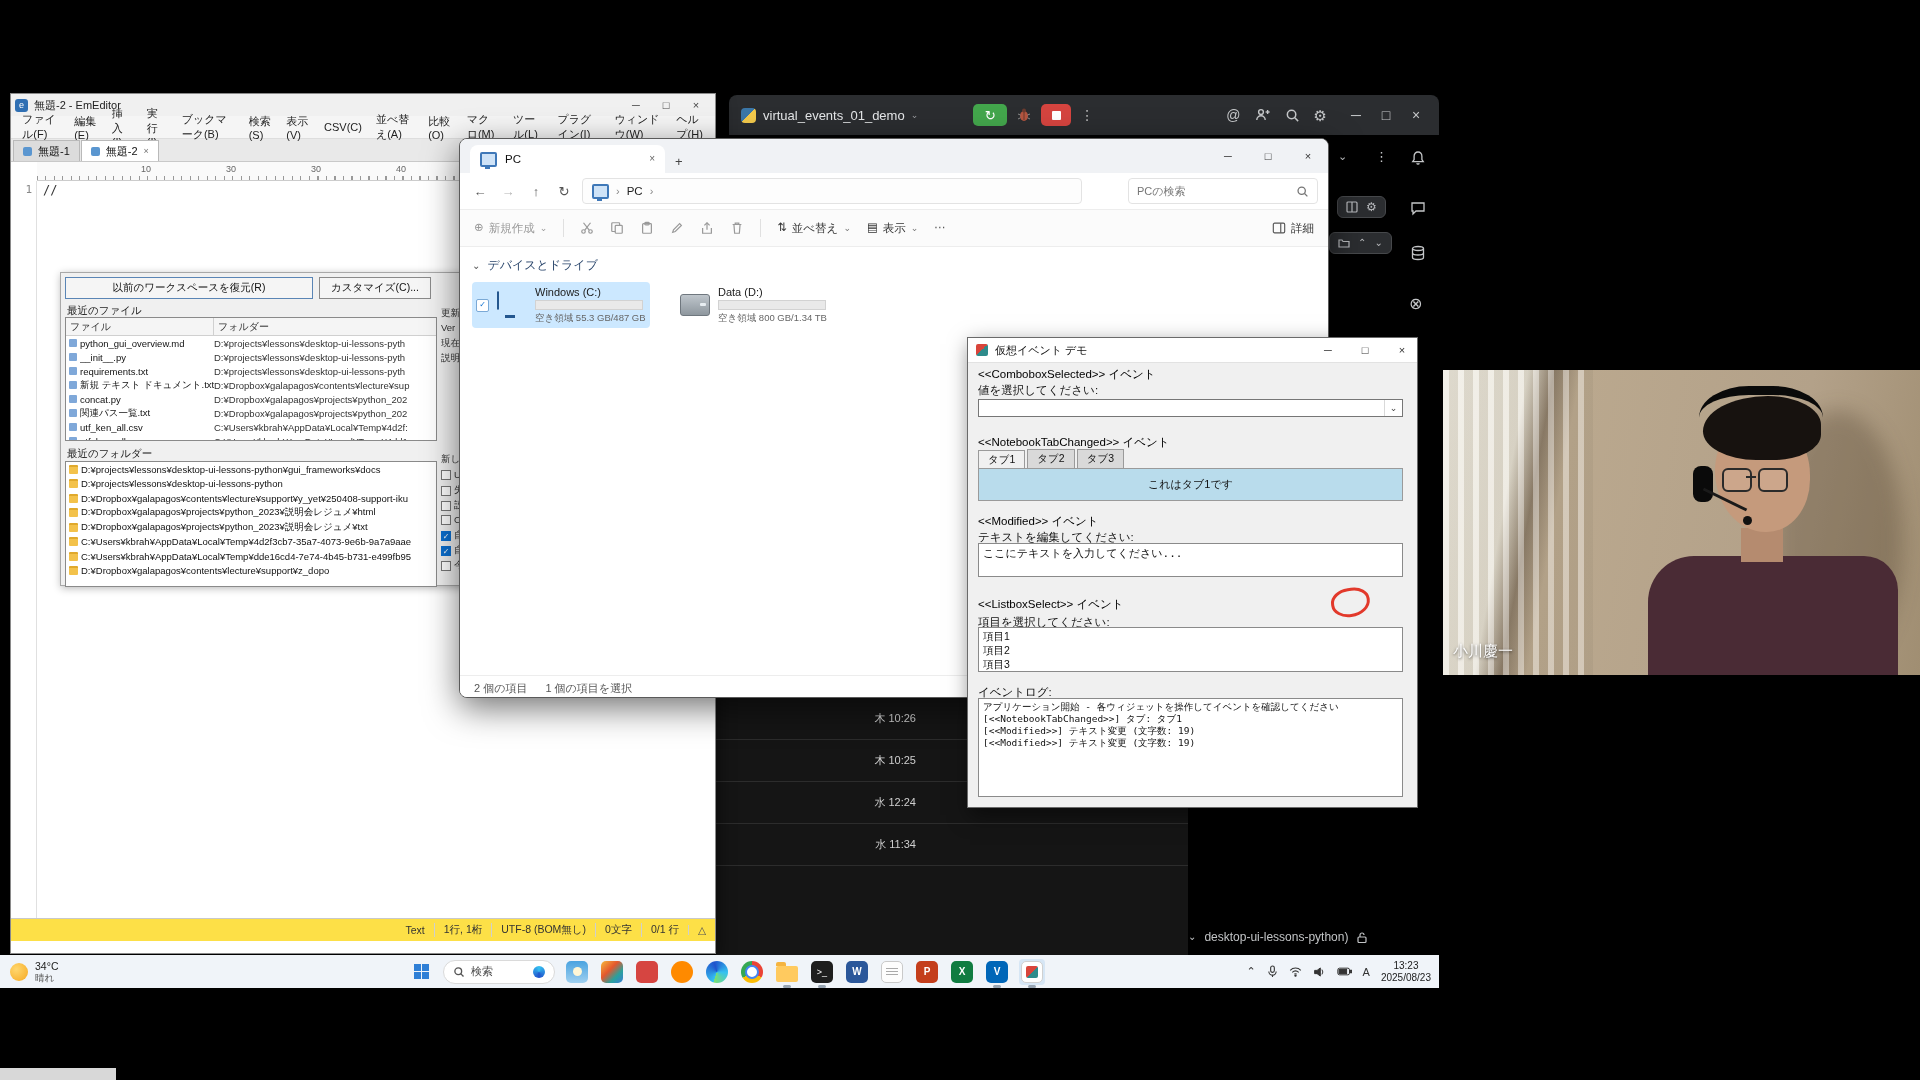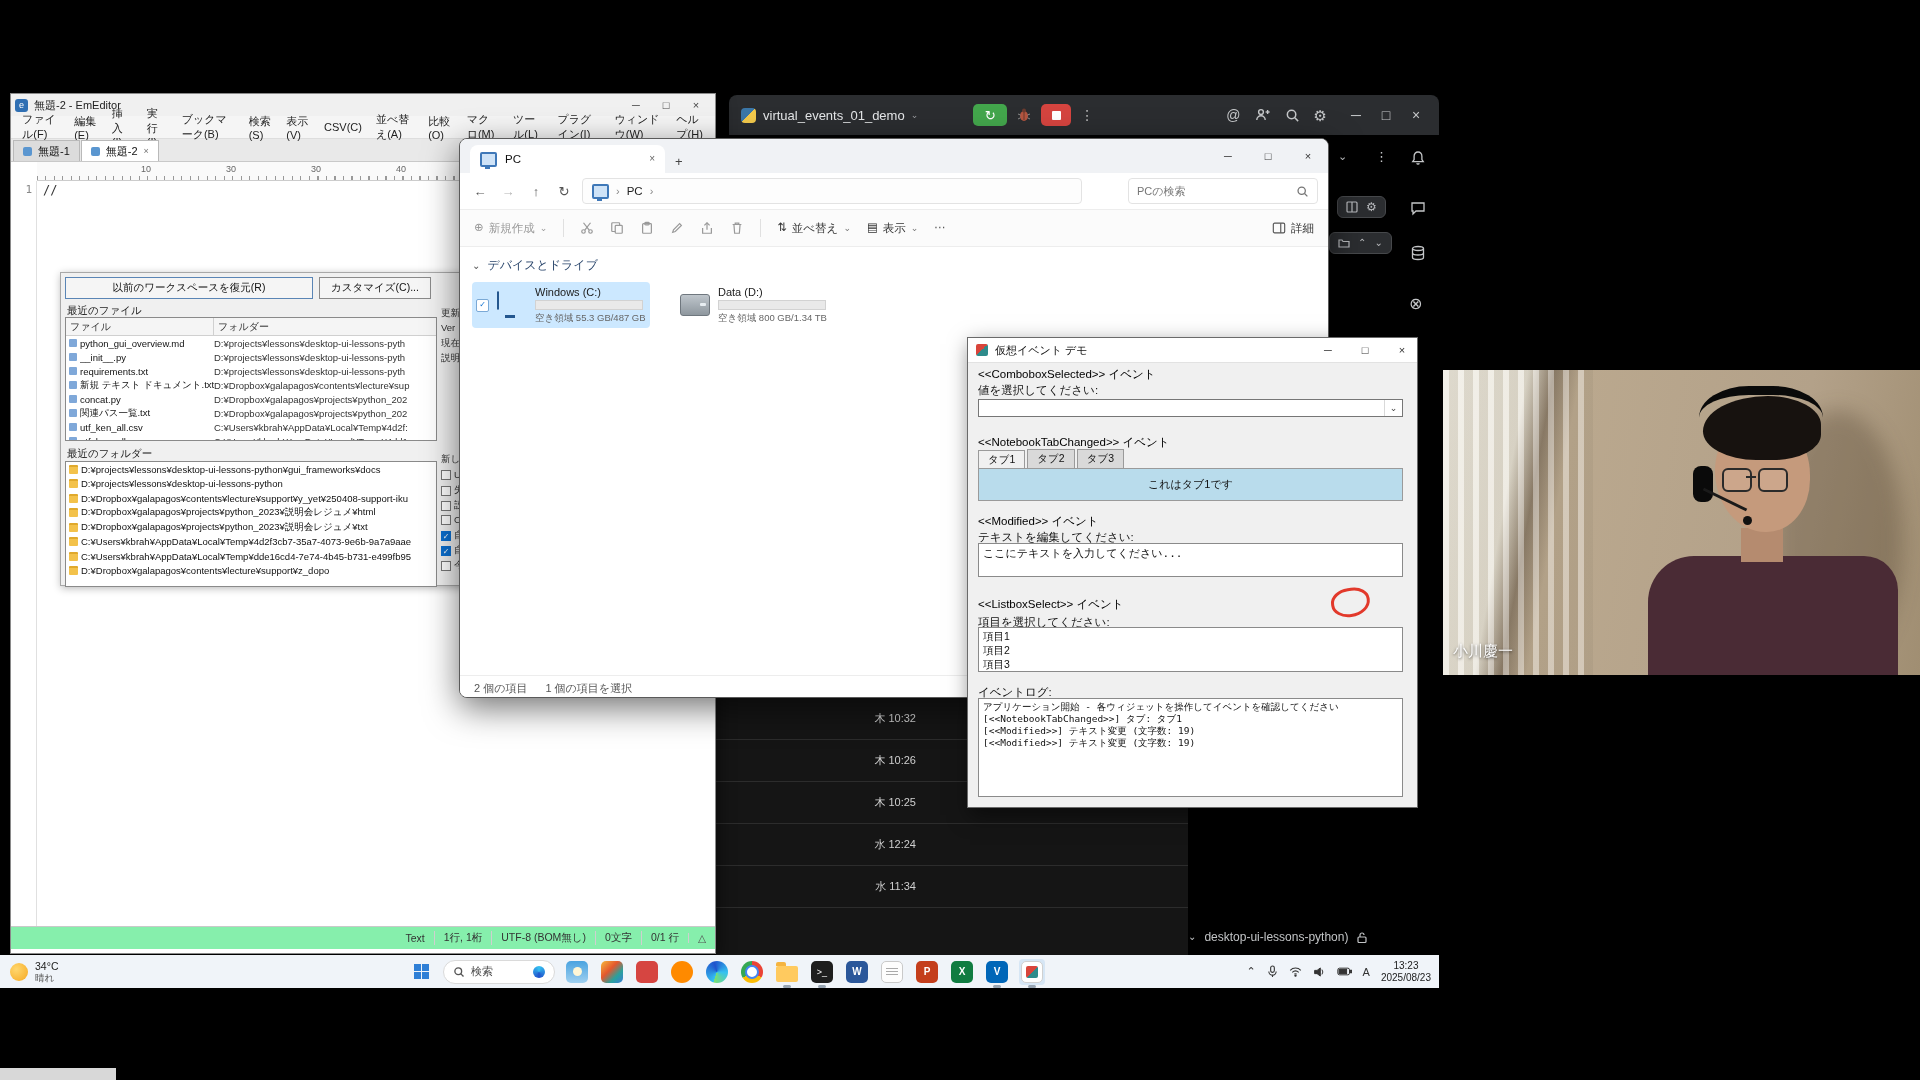--- a/index.html
+++ b/index.html
@@ -44,21 +44,21 @@
   .em-tab{height:20px;display:flex;align-items:center;gap:6px;padding:0 9px;font-size:11px;background:#dcdcdc;border:1px solid #b9b9b9;border-bottom:none;margin-right:1px;}
   .em-tab.active{background:#fff;}
   .doc-dot{width:9px;height:9px;background:#5a96d0;border-radius:2px;}
   .em-ruler{height:18px;margin-left:26px;border-bottom:1px solid #ccc;background:#fafafa;position:relative;}
   .em-ruler .ticks{position:absolute;left:0;right:0;bottom:0;height:4px;background:repeating-linear-gradient(90deg,#999 0 1px,transparent 1px 8.5px);}
   .rnum{position:absolute;top:2px;font-size:9px;color:#666;}
   .em-body{position:relative;height:755px;background:#fff;}
   .em-gutter{position:absolute;left:0;top:0;bottom:0;width:26px;border-right:1px solid #e0e0e0;background:#fff;
     font-family:"DejaVu Sans Mono",monospace;font-size:11px;color:#888;text-align:right;padding:2px 4px 0 0;box-sizing:border-box;}
   .em-code{position:absolute;left:32px;top:2px;font-family:"DejaVu Sans Mono",monospace;font-size:12px;color:#333;}
-  .em-status{position:absolute;left:0;right:0;bottom:4px;height:22px;background:#86efac;border-top:1px solid #c9c9c9;
+  .em-status{position:absolute;left:0;right:0;bottom:12px;height:22px;background:#fde047;border-top:1px solid #c9c9c9;
     display:flex;align-items:center;font-size:10.5px;color:#333;}
   .em-status .seg{padding:0 9px;border-left:1px solid #cfcfcf;}
   .em-status .first{margin-left:auto;border-left:none;}
   
   #em-dialog{position:absolute;left:49px;top:91px;width:520px;height:312px;background:#f0f0f0;border:1px solid #a8a8a8;
     box-shadow:1px 2px 8px rgba(0,0,0,.3);}
   .dlg-btn{position:absolute;height:22px;background:#f5f5f5;border:1px solid #8a8a8a;font-size:10.5px;display:flex;align-items:center;justify-content:center;box-sizing:border-box;}
   .dlg-label{position:absolute;font-size:10.5px;color:#222;}
   .rbox{position:absolute;background:#fff;border:1px solid #8a8a8a;overflow:hidden;box-sizing:border-box;}
   .rhead{display:flex;height:17px;background:#f5f5f5;border-bottom:1px solid #d0d0d0;font-size:10px;color:#333;}
@@ -273,23 +273,20 @@
     </svg>
   <svg class="abs" style="left:1410px;top:245px;" width="16" height="16" viewBox="0 0 16 16" fill="none" stroke="#c4c6c8" stroke-width="1.3">
       <ellipse cx="8" cy="3.5" rx="5.5" ry="2"></ellipse>
       <path d="M2.5 3.5v9c0 1.1 2.5 2 5.5 2s5.5-.9 5.5-2v-9"></path>
       <path d="M2.5 8c0 1.1 2.5 2 5.5 2s5.5-.9 5.5-2"></path>
     </svg>
   <div class="abs side-ic glyph" style="left:1409px;top:296px;font-size:16px;">⊗</div>
 
   <div id="chat-panel" class="abs">
 
-      <div class="chat-row">
-        <span class="ts">木 10:32</span>
-      </div>
 
       <div class="chat-row">
         <span class="ts">木 10:26</span>
       </div>
 
       <div class="chat-row">
         <span class="ts">木 10:25</span>
       </div>
 
 

